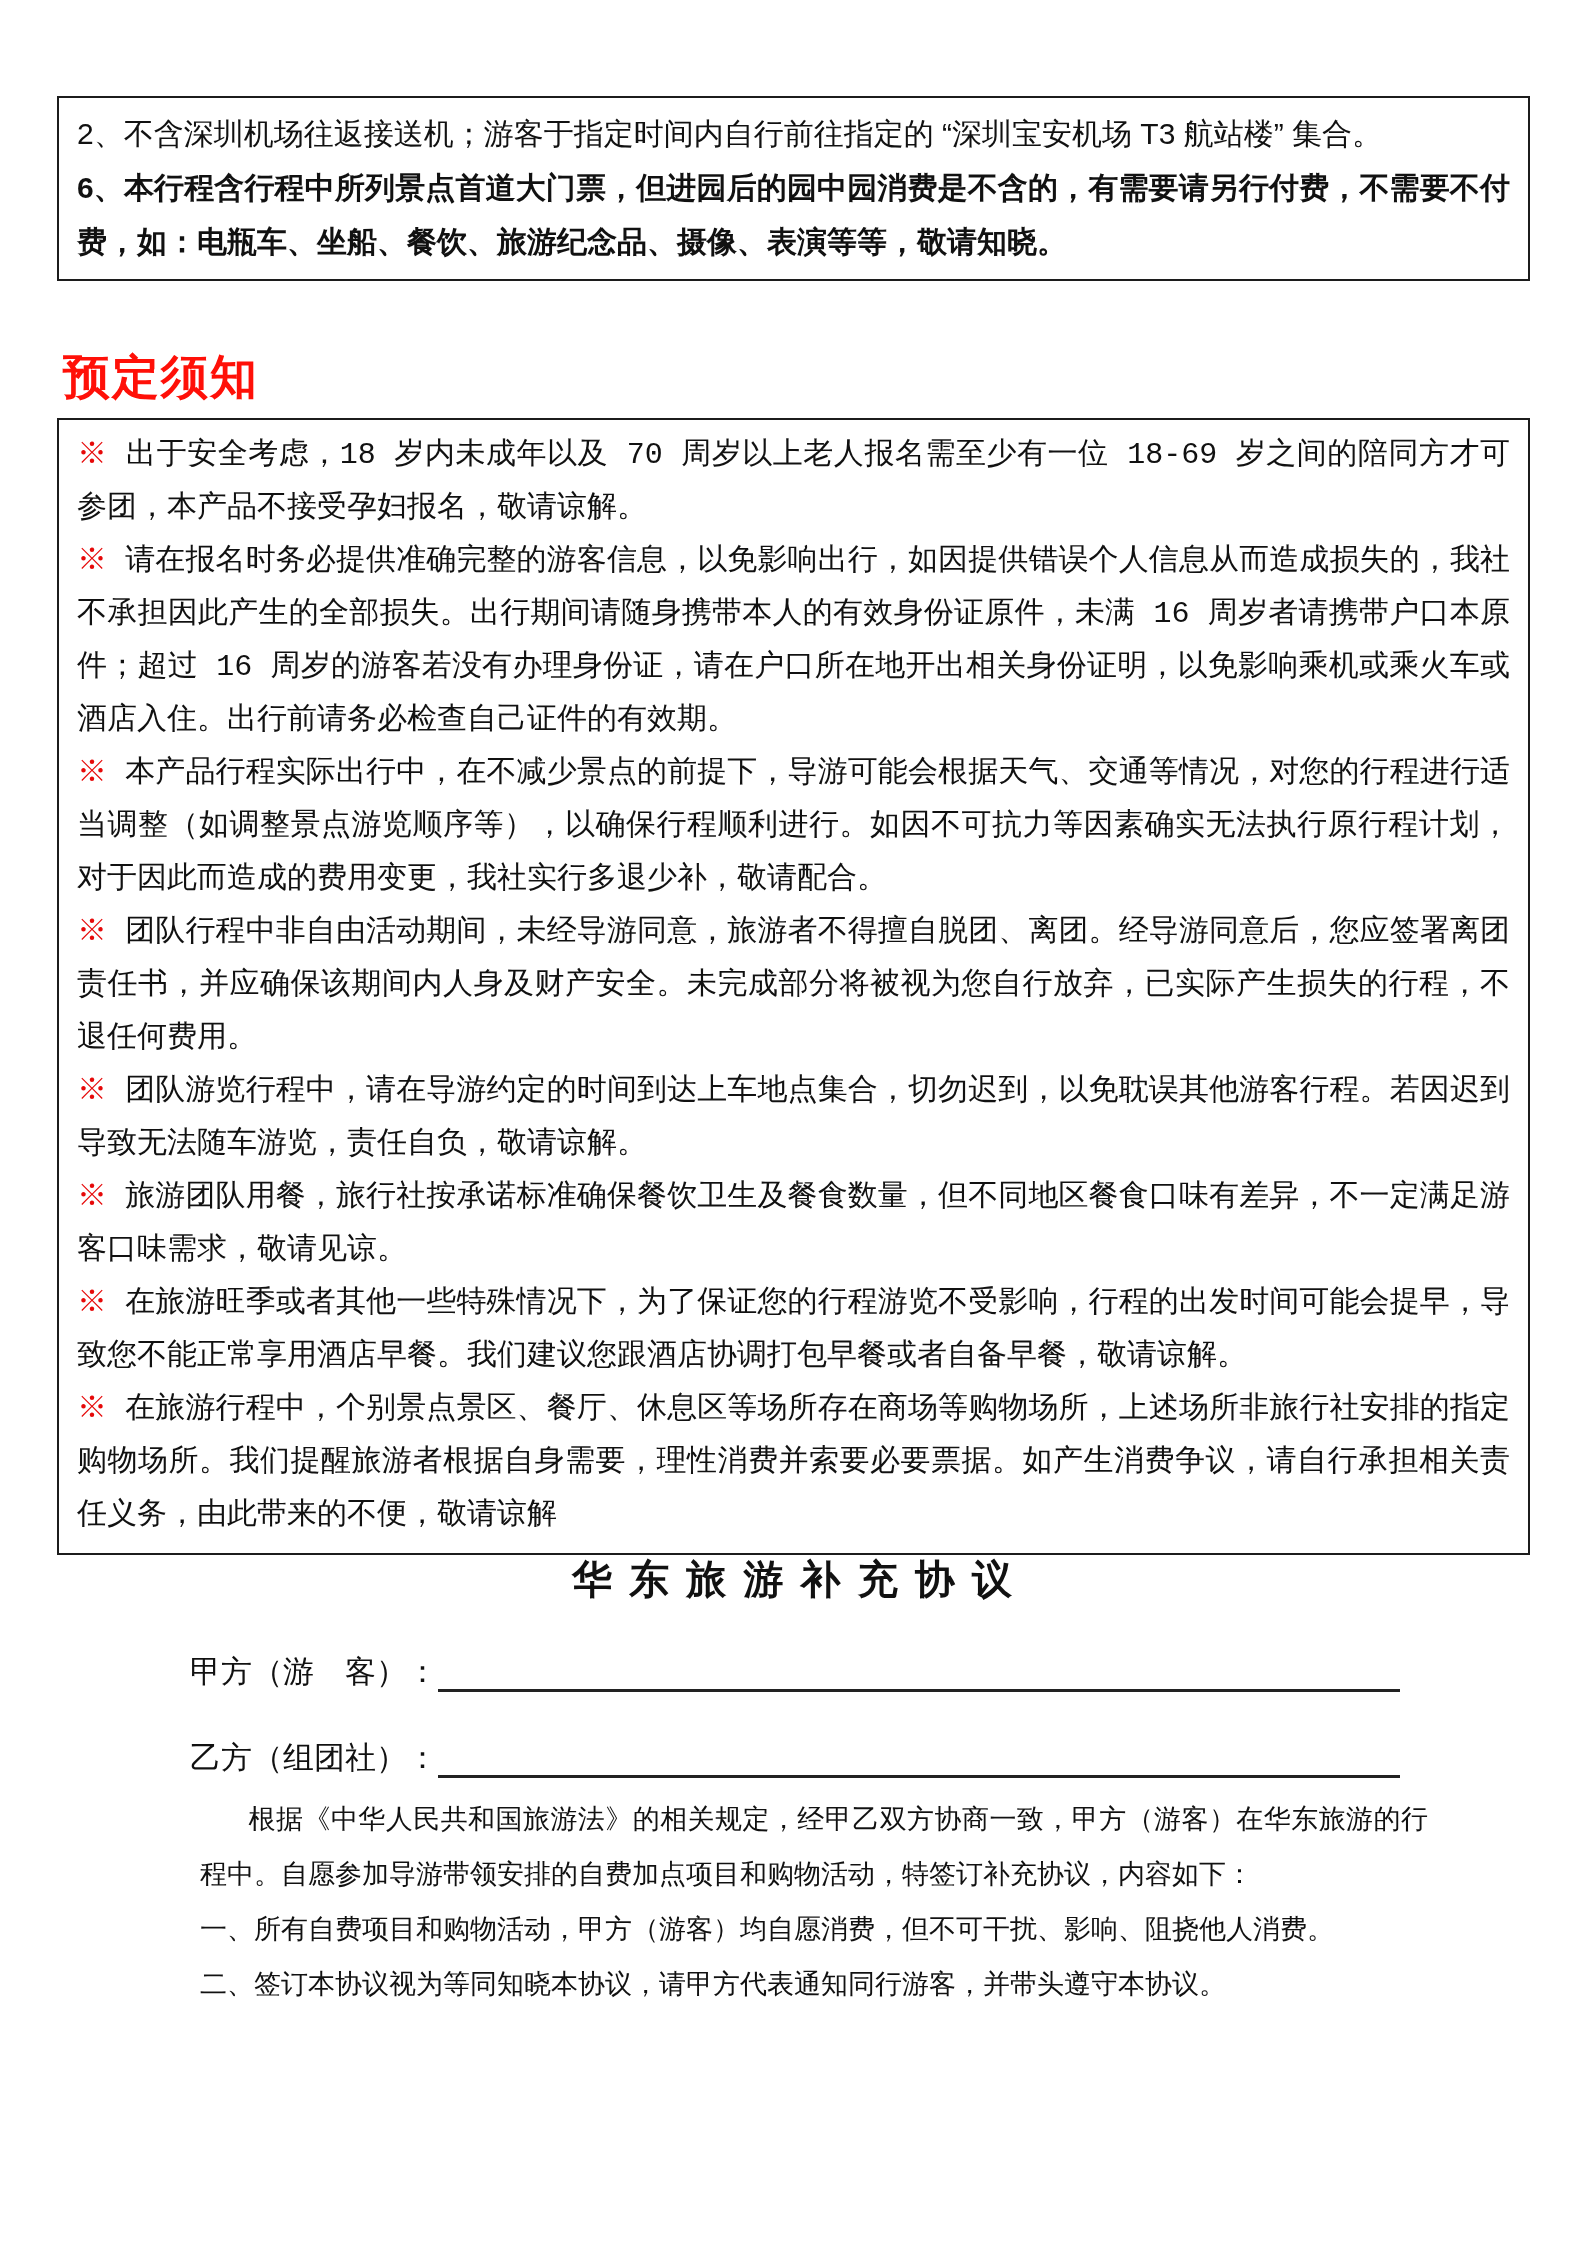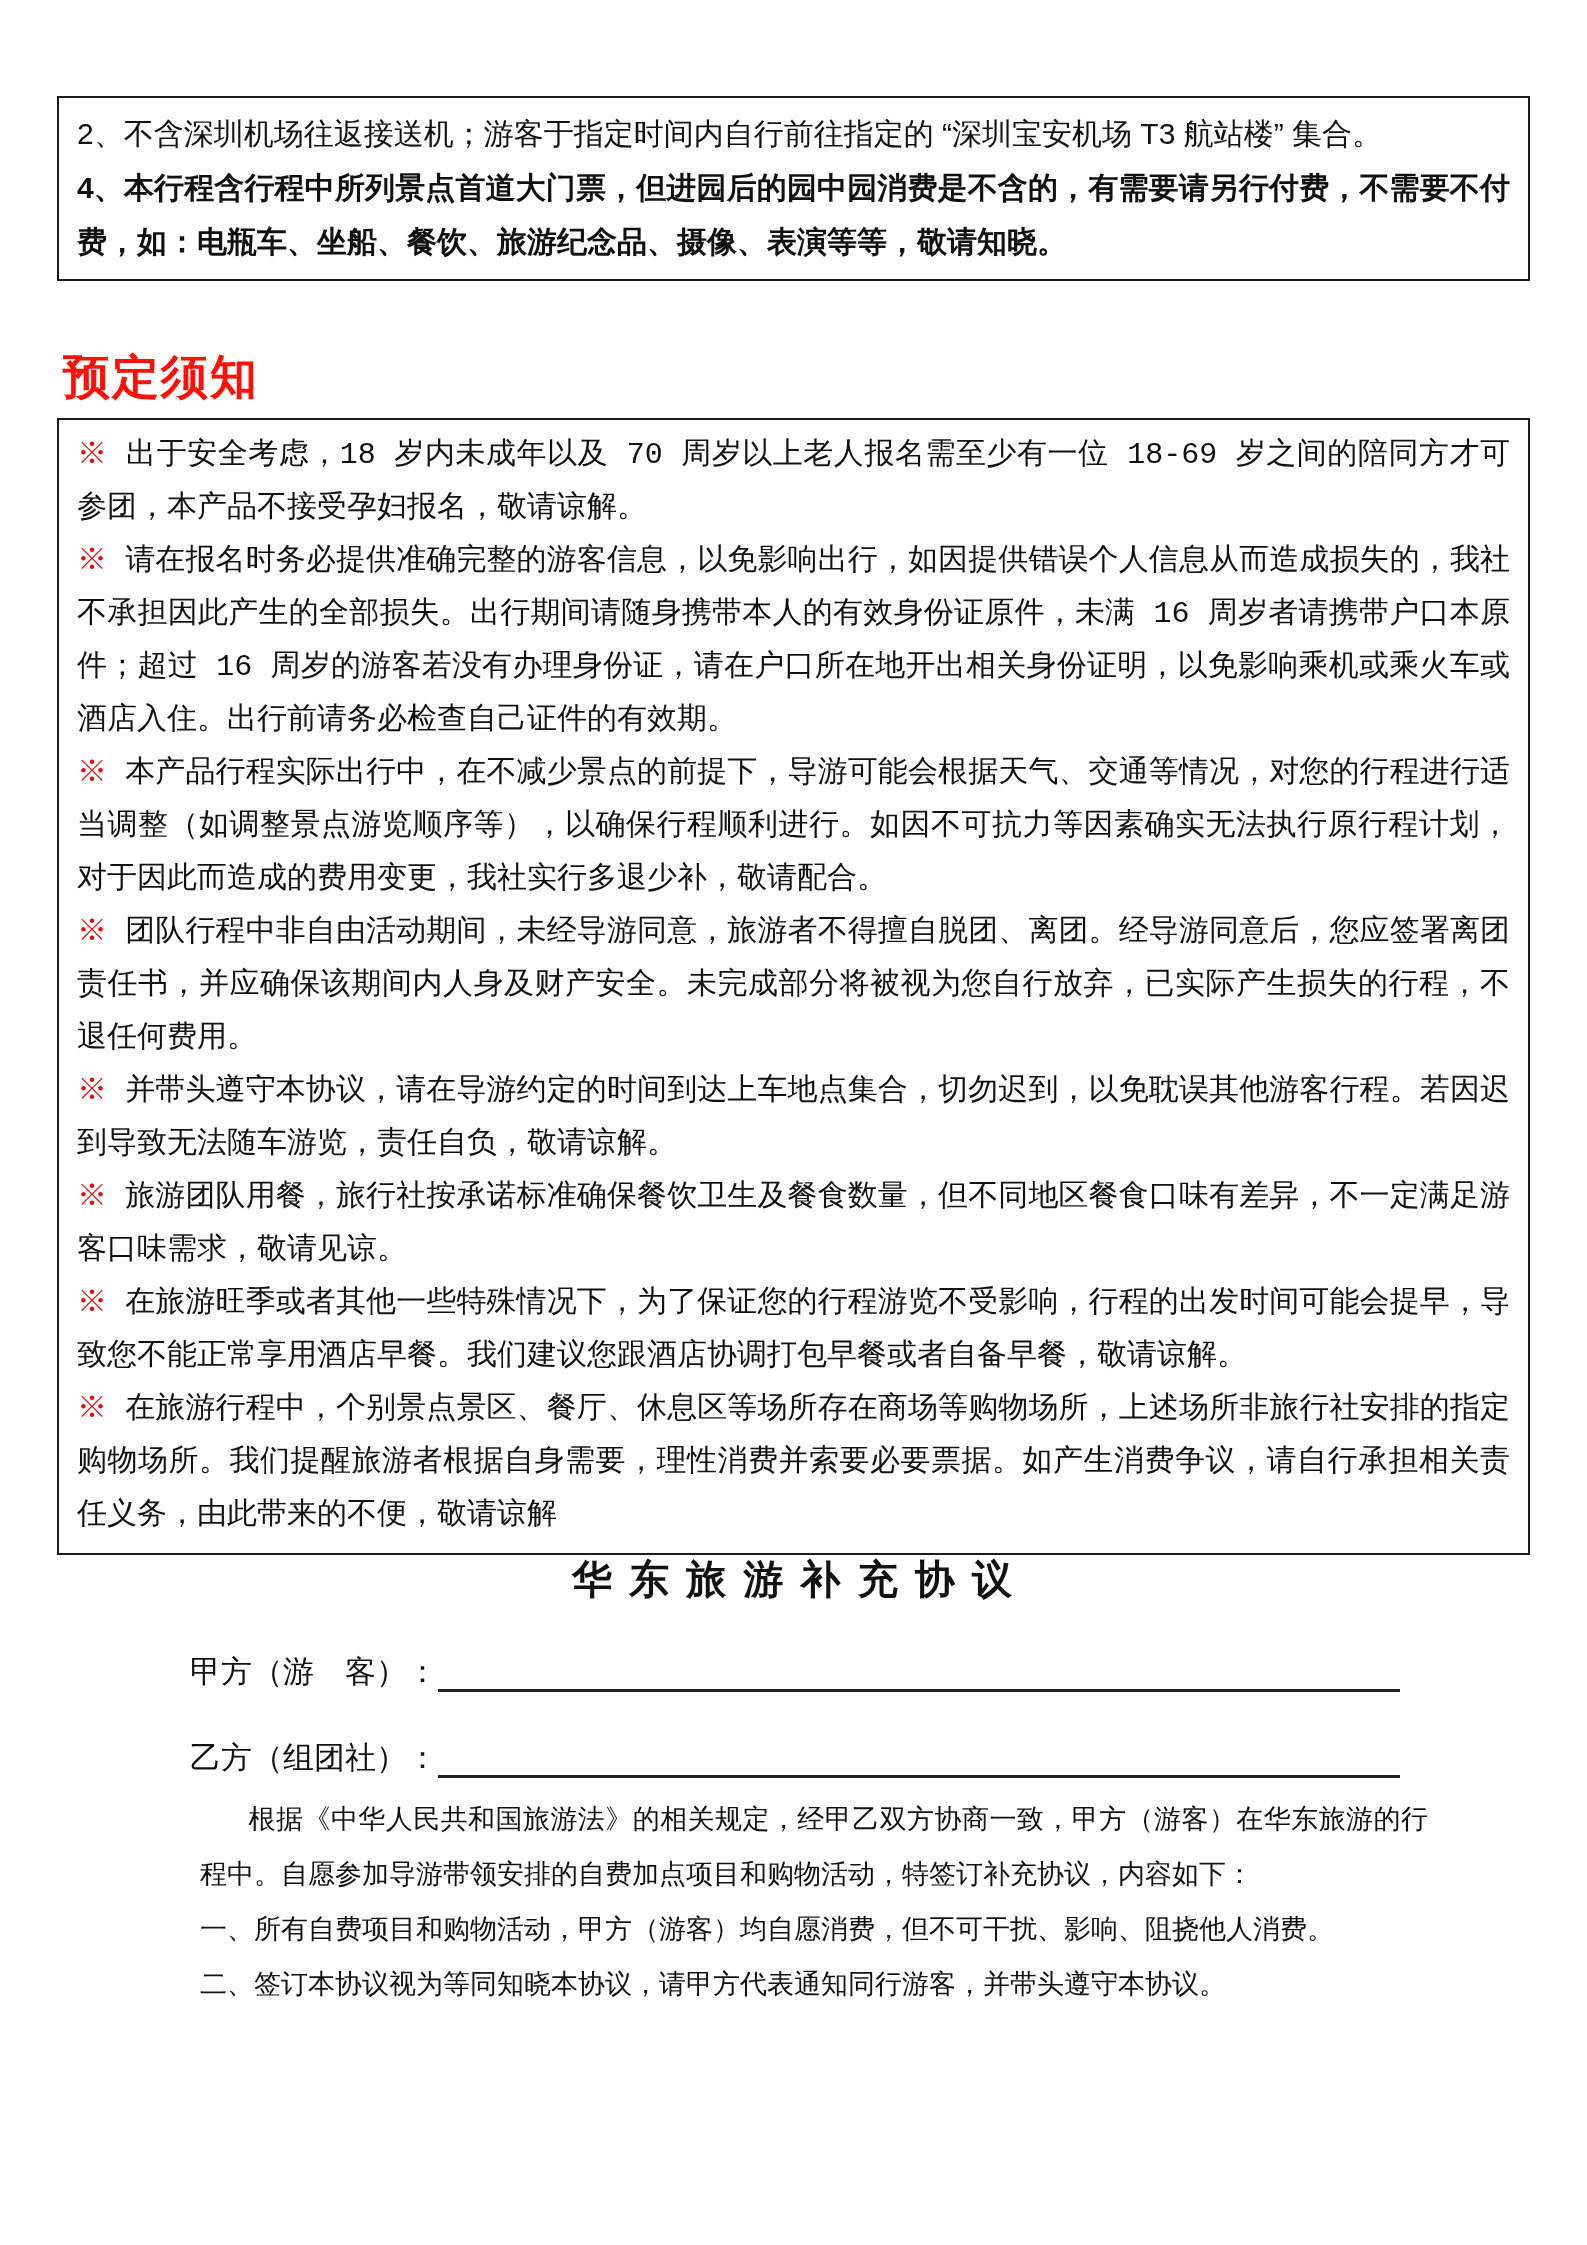--- a/index.html
+++ b/index.html
@@ -93,36 +93,36 @@
   .agr-body p{margin:0;}
   .agr-body .intro{text-indent:1.8em;text-align:justify;}
 </style>
 </head>
 <body>
 
 <div class="page">
 
   <section class="box box1">
     <p class="normal">2、不含深圳机场往返接送机；游客于指定时间内自行前往指定的 “深圳宝安机场 T3 航站楼” 集合。</p>
-    <p class="bold">4、本行程含行程中所列景点首道大门票，但进园后的园中园消费是不含的，有需要请另行付费，不需要不付费，如：电瓶车、坐船、餐饮、旅游纪念品、摄像、表演等等，敬请知晓。</p>
+    <p class="bold">6、本行程含行程中所列景点首道大门票，但进园后的园中园消费是不含的，有需要请另行付费，不需要不付费，如：电瓶车、坐船、餐饮、旅游纪念品、摄像、表演等等，敬请知晓。</p>
   </section>
 
   <h1 class="red-heading">预定须知</h1>
 
   <section class="box box2">
 
       <p class="note"><span class="marker">※</span> <span class="note-text">出于安全考虑，18 岁内未成年以及 70 周岁以上老人报名需至少有一位 18-69 岁之间的陪同方才可参团，本产品不接受孕妇报名，敬请谅解。</span></p>
 
       <p class="note"><span class="marker">※</span> <span class="note-text">请在报名时务必提供准确完整的游客信息，以免影响出行，如因提供错误个人信息从而造成损失的，我社不承担因此产生的全部损失。出行期间请随身携带本人的有效身份证原件，未满 16 周岁者请携带户口本原件；超过 16 周岁的游客若没有办理身份证，请在户口所在地开出相关身份证明，以免影响乘机或乘火车或酒店入住。出行前请务必检查自己证件的有效期。</span></p>
 
       <p class="note"><span class="marker">※</span> <span class="note-text">本产品行程实际出行中，在不减少景点的前提下，导游可能会根据天气、交通等情况，对您的行程进行适当调整（如调整景点游览顺序等），以确保行程顺利进行。如因不可抗力等因素确实无法执行原行程计划，对于因此而造成的费用变更，我社实行多退少补，敬请配合。</span></p>
 
       <p class="note"><span class="marker">※</span> <span class="note-text">团队行程中非自由活动期间，未经导游同意，旅游者不得擅自脱团、离团。经导游同意后，您应签署离团责任书，并应确保该期间内人身及财产安全。未完成部分将被视为您自行放弃，已实际产生损失的行程，不退任何费用。</span></p>
 
-      <p class="note"><span class="marker">※</span> <span class="note-text">并带头遵守本协议，请在导游约定的时间到达上车地点集合，切勿迟到，以免耽误其他游客行程。若因迟到导致无法随车游览，责任自负，敬请谅解。</span></p>
+      <p class="note"><span class="marker">※</span> <span class="note-text">团队游览行程中，请在导游约定的时间到达上车地点集合，切勿迟到，以免耽误其他游客行程。若因迟到导致无法随车游览，责任自负，敬请谅解。</span></p>
 
       <p class="note"><span class="marker">※</span> <span class="note-text">旅游团队用餐，旅行社按承诺标准确保餐饮卫生及餐食数量，但不同地区餐食口味有差异，不一定满足游客口味需求，敬请见谅。</span></p>
 
       <p class="note"><span class="marker">※</span> <span class="note-text">在旅游旺季或者其他一些特殊情况下，为了保证您的行程游览不受影响，行程的出发时间可能会提早，导致您不能正常享用酒店早餐。我们建议您跟酒店协调打包早餐或者自备早餐，敬请谅解。</span></p>
 
       <p class="note"><span class="marker">※</span> <span class="note-text">在旅游行程中，个别景点景区、餐厅、休息区等场所存在商场等购物场所，上述场所非旅行社安排的指定购物场所。我们提醒旅游者根据自身需要，理性消费并索要必要票据。如产生消费争议，请自行承担相关责任义务，由此带来的不便，敬请谅解</span></p>
     </section>
 
   <h2 class="agr-title">华 东 旅 游 补 充 协 议</h2>
 

